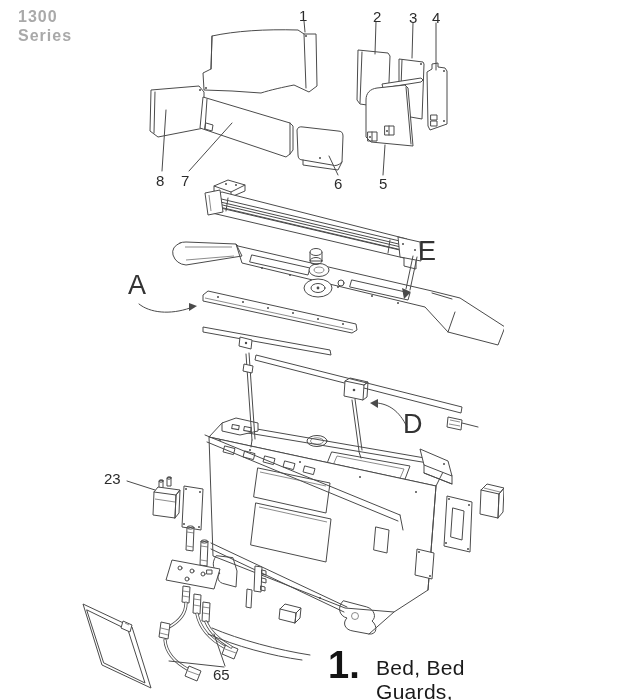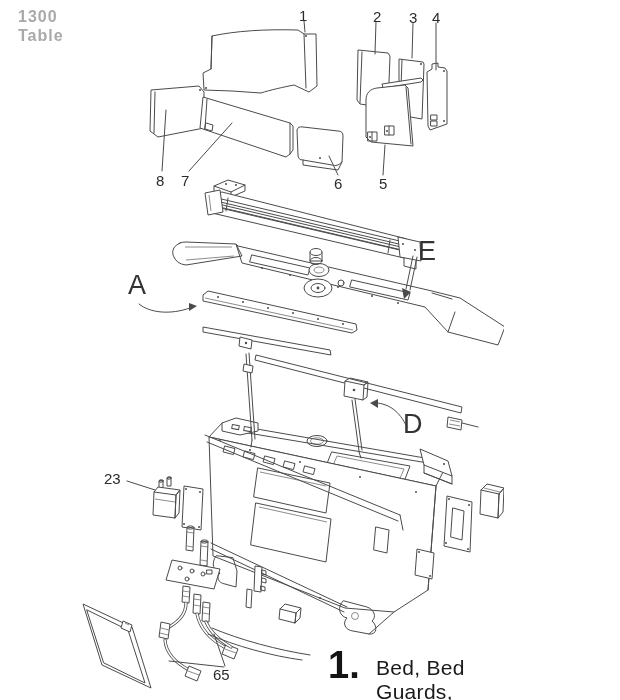--- a/index.html
+++ b/index.html
@@ -315,21 +315,21 @@
     <path class="dot" d="M402,288 L411,292 L404,299 Z"></path>
   </g>
   <g>
     <path class="ln" d="M407,427 C399,410 388,404 377,403"></path>
     <path class="dot" d="M378,399 L370,403 L378,408 Z"></path>
   </g>
 </svg>
 
 <div id="series">
   <div>1300</div>
-  <div>Table</div>
+  <div>Series</div>
 </div>
 
 <span class="lbl" id="c1">1</span>
 <span class="lbl" id="c2">2</span>
 <span class="lbl" id="c3">3</span>
 <span class="lbl" id="c4">4</span>
 <span class="lbl" id="c5">5</span>
 <span class="lbl" id="c6">6</span>
 <span class="lbl" id="c7">7</span>
 <span class="lbl" id="c8">8</span>

